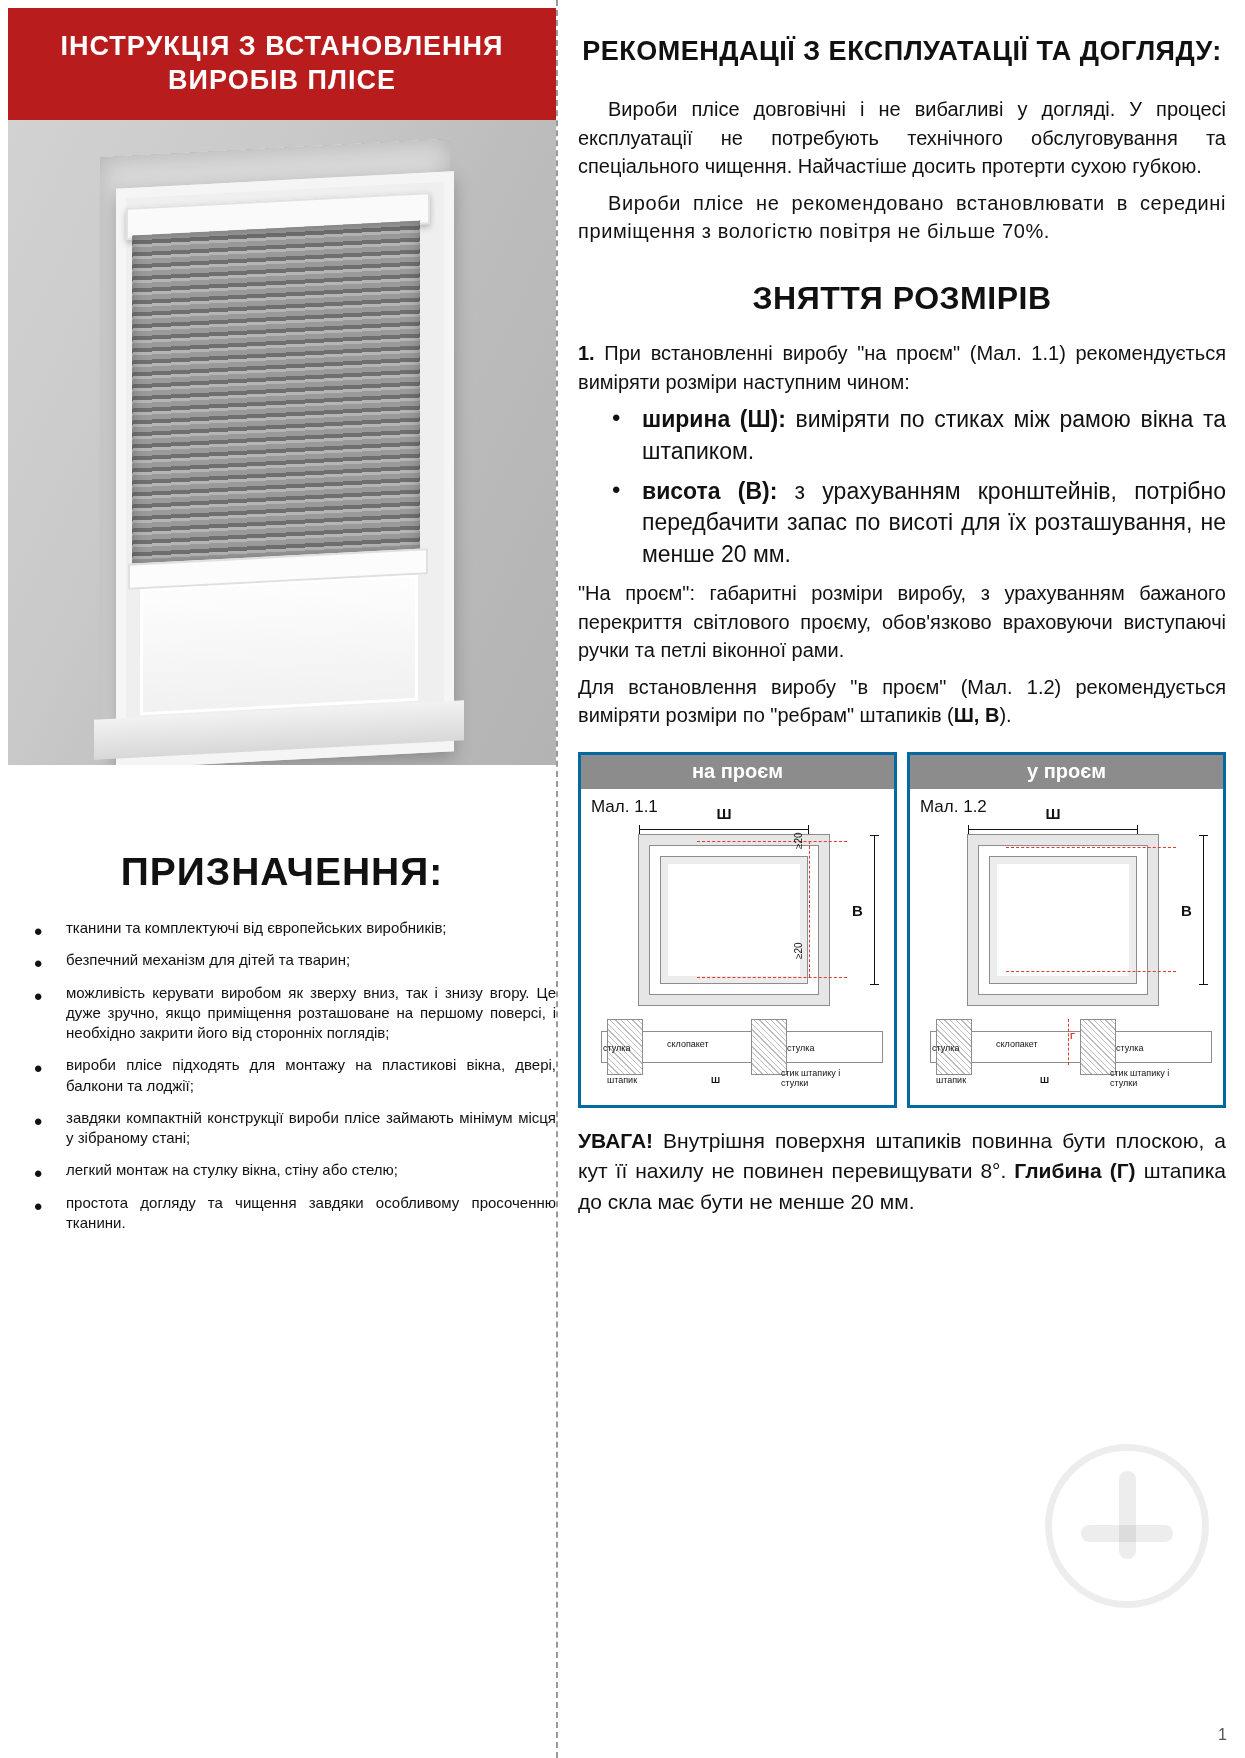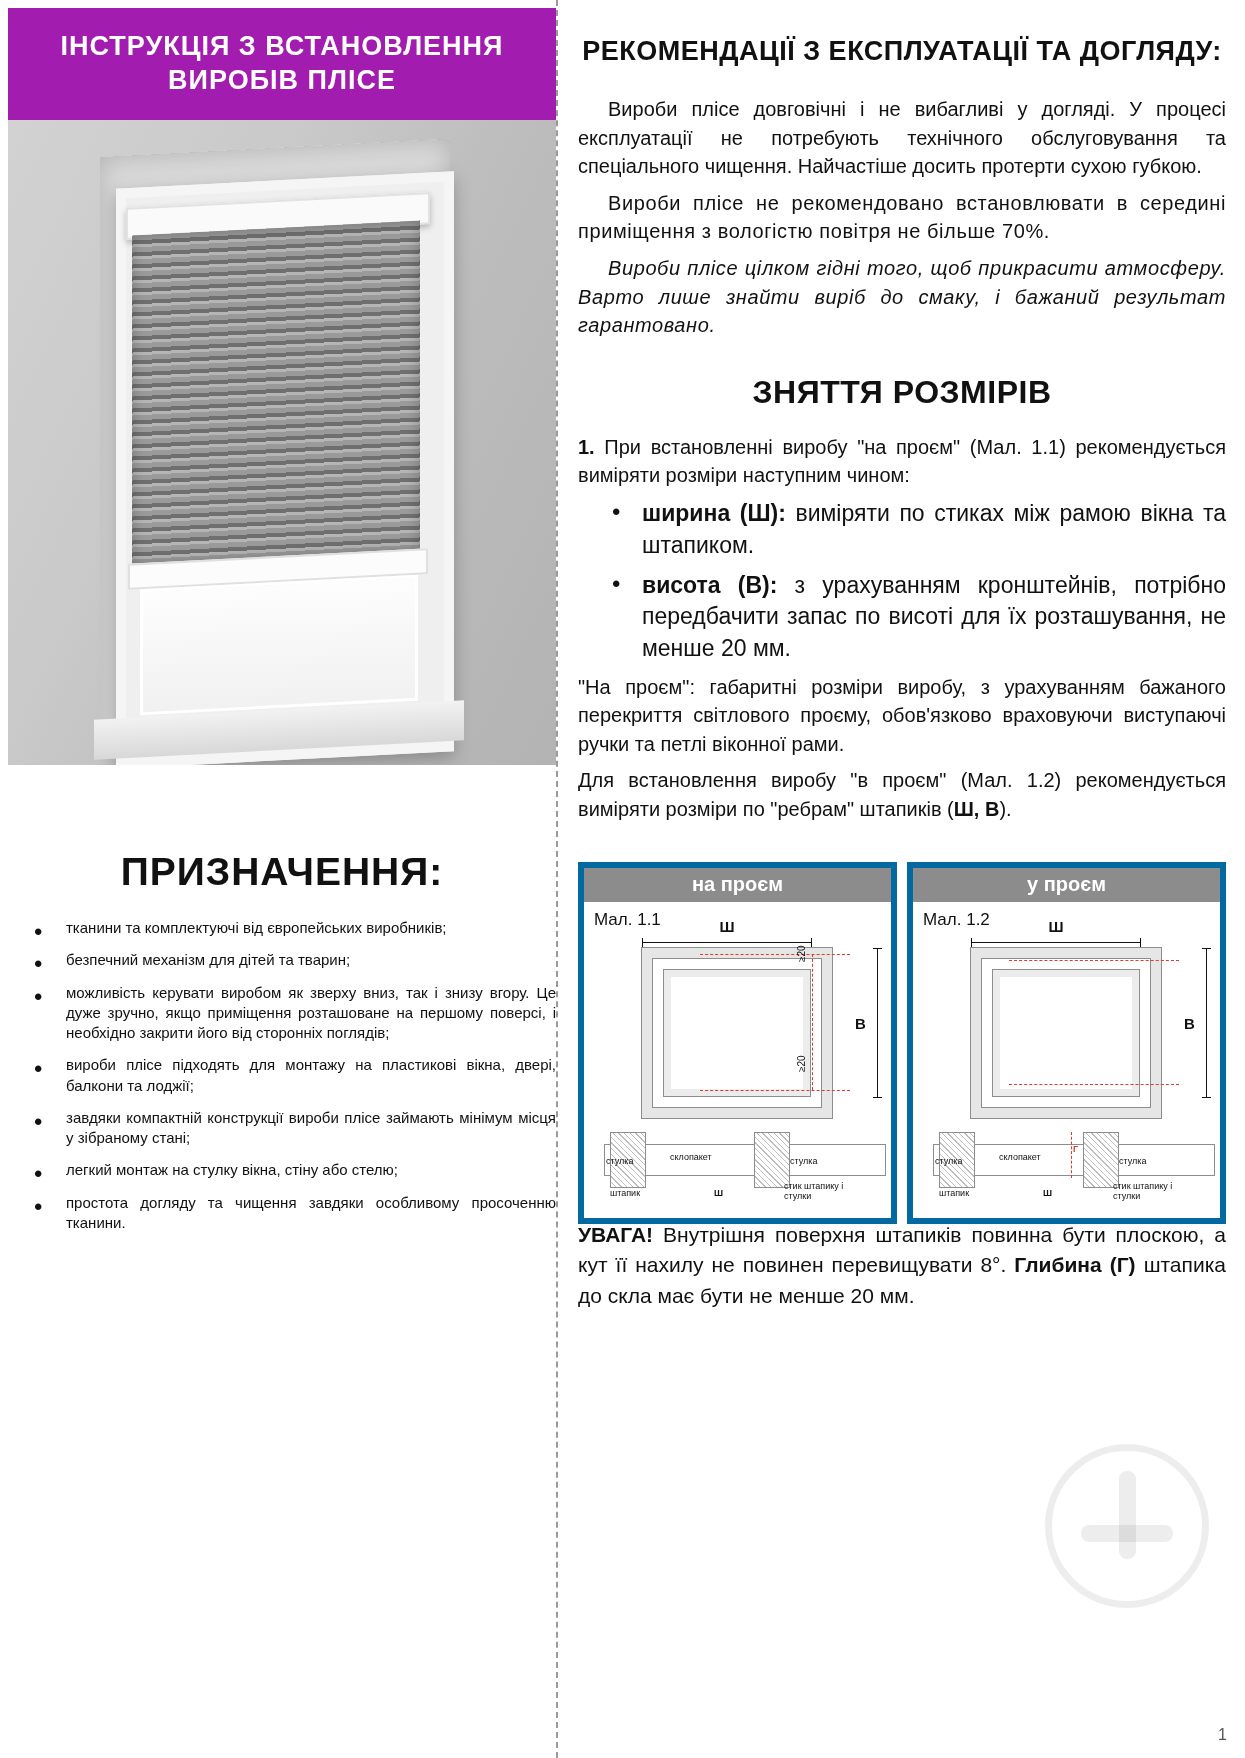--- a/index.html
+++ b/index.html
@@ -12,21 +12,21 @@
     overflow:hidden;
   }
   .page{position:absolute;inset:0;}
 
   
   .left-col{
     position:absolute;left:0;top:0;width:556px;height:1758px;
   }
   .left-header{
     position:absolute;left:8px;top:8px;width:548px;height:112px;
-    background:#a21caf;color:#ffffff;
+    background:#b91c1c;color:#ffffff;
     display:flex;align-items:center;justify-content:center;
     text-align:center;
   }
   .left-header .txt{
     font-size:27px;font-weight:bold;letter-spacing:1px;line-height:1.25;
     text-transform:uppercase;
   }
   .photo{
     position:absolute;left:8px;top:120px;width:548px;height:645px;
     background:linear-gradient(160deg,#cfcfcf 0%,#c4c4c4 40%,#b9b9b9 100%);
@@ -141,23 +141,22 @@
     content:"•";position:absolute;left:34px;top:-3px;font-size:24px;
   }
   b{font-weight:bold;}
 
   
   .figs{
     position:relative;margin-top:22px;width:648px;height:350px;
     display:flex;gap:10px;
   }
   .fig{
-    position:relative;width:319px;height:350px;border:6px solid #0369a1;
+    position:relative;width:319px;height:350px;border:3px solid #0369a1;
     background:#fff;
-    margin-top:16px;
   }
   .fig-cap{
     height:34px;background:#8c8c8c;color:#fff;display:flex;
     align-items:center;justify-content:center;font-size:20px;font-weight:bold;
   }
   .fig-num{position:absolute;left:10px;top:42px;font-size:17px;}
   .fig-art{position:absolute;left:0;top:62px;width:319px;height:288px;}
 
   .win-out{
     position:absolute;left:58px;top:18px;width:170px;height:150px;
@@ -264,21 +263,20 @@
   </div>
 
   <div class="divider"></div>
 
   <div class="right-col">
 
     <div class="r-title">РЕКОМЕНДАЦІЇ З ЕКСПЛУАТАЦІЇ ТА ДОГЛЯДУ:</div>
 
     <p class="r-para indent">Вироби пліcе довговічні і не вибагливі у догляді. У процесі експлуатації не потребують технічного обслуговування та спеціального чищення. Найчастіше досить протерти сухою губкою.</p>
     <p class="r-para indent sp-1">Вироби пліcе не рекомендовано встановлювати в середині приміщення з вологістю повітря не більше 70%.</p>
-    <p class="r-para indent r-ital sp-1">Вироби пліcе цілком гідні того, щоб прикрасити атмосферу. Варто лише знайти виріб до смаку, і бажаний результат гарантовано.</p>
 
     <div class="r-h">ЗНЯТТЯ РОЗМІРІВ</div>
 
     <p class="r-para">
       <b>1.</b>
       <span>При встановленні виробу "на проєм" (Мал. 1.1) рекомендується виміряти розміри наступним чином:</span>
     </p>
 
     <ul class="r-list">
       <li>

